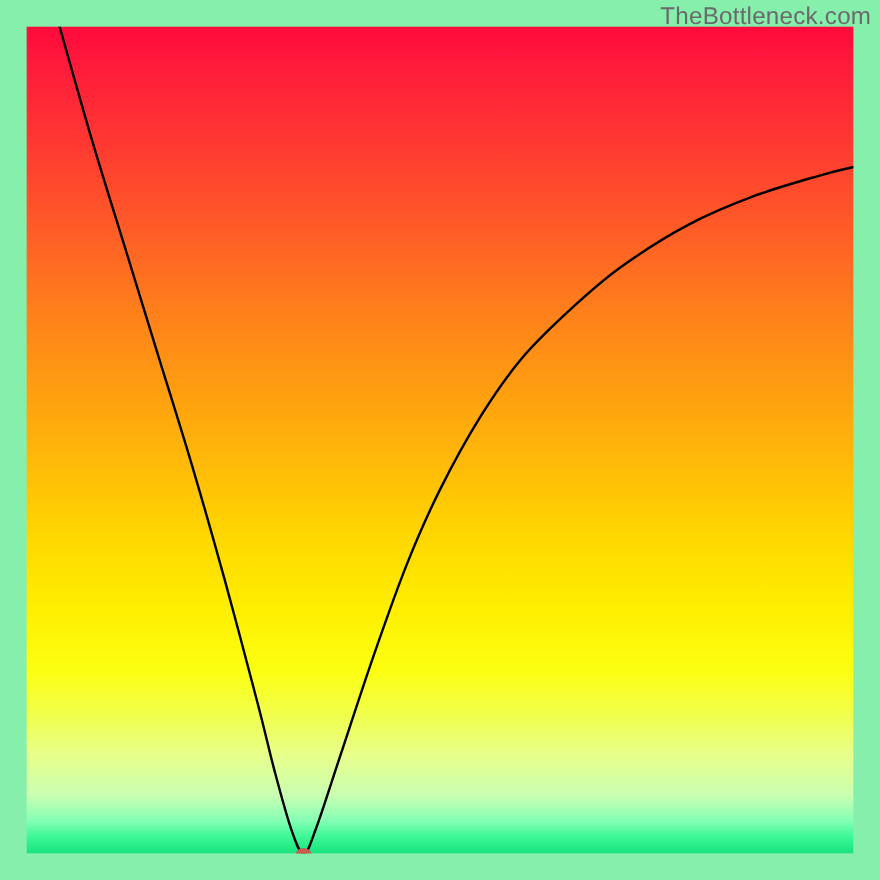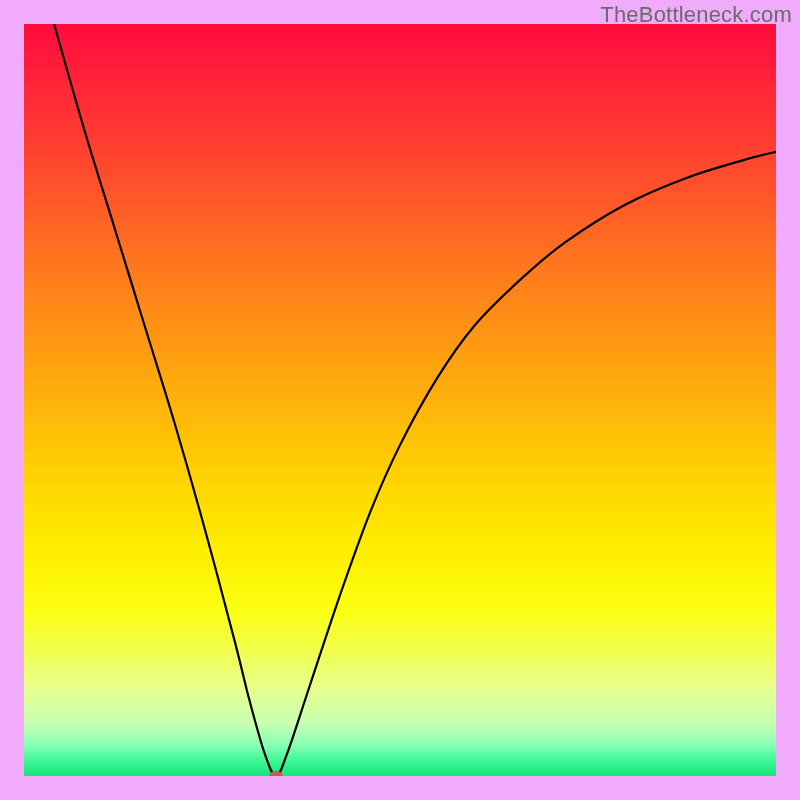--- a/index.html
+++ b/index.html
@@ -10,21 +10,21 @@
     background: #000;
     position: relative;
     font-family: Arial, sans-serif;
   }
   .frame {
     position: absolute;
     top: 0;
     left: 0;
     width: 800px;
     height: 800px;
-    background: #f0abfc;
+    background: #86efac;
   }
   .plot-area {
     position: absolute;
     top: 24px;
     left: 24px;
     width: 752px;
     height: 752px;
     overflow: hidden;
   }
   .gradient {

